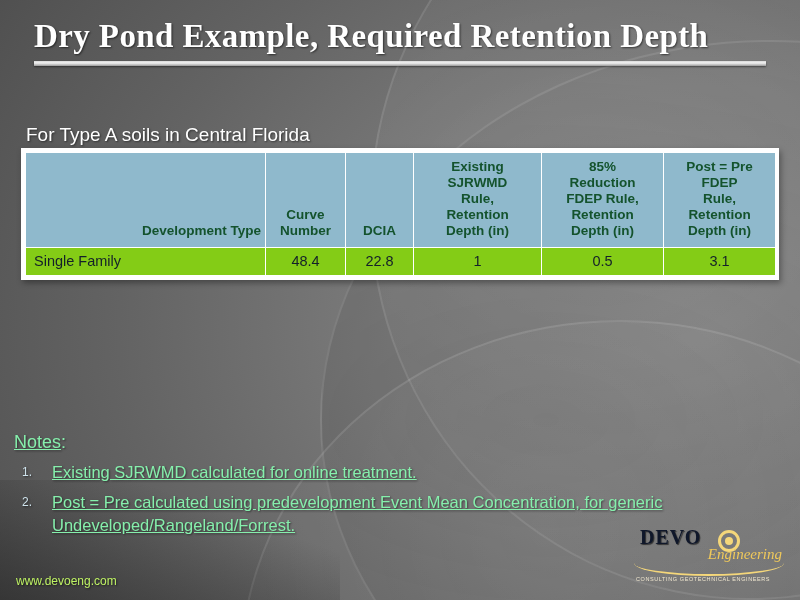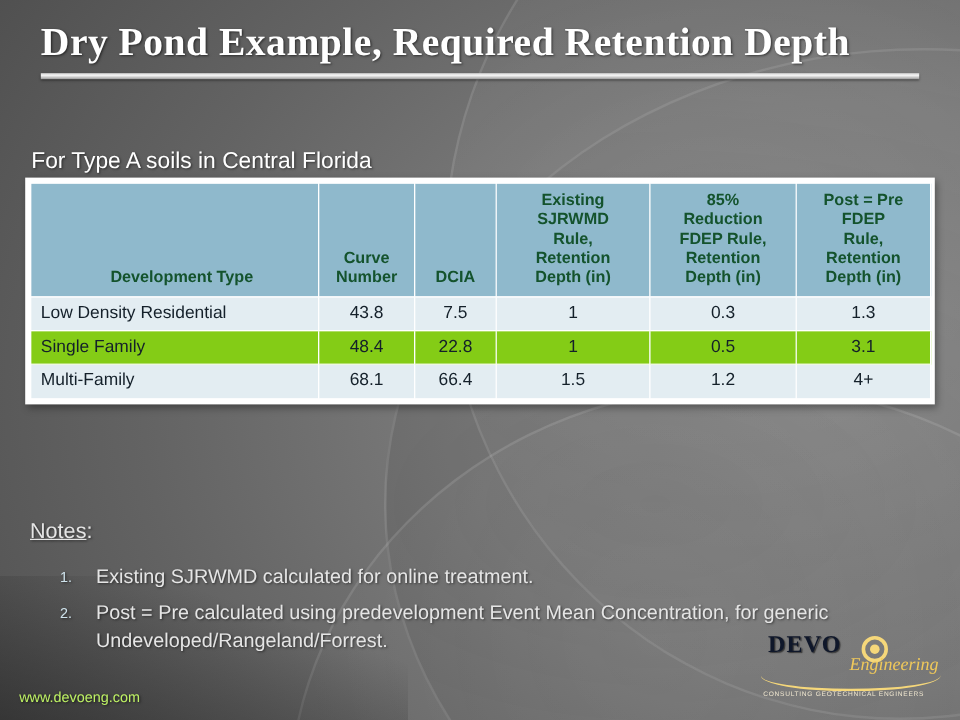--- a/index.html
+++ b/index.html
@@ -103,21 +103,21 @@
     color: #14532d;
     font-size: 13.5px;
     font-weight: bold;
     text-align: center;
     vertical-align: bottom;
     padding: 6px 4px 8px 4px;
     border: 1px solid #ffffff;
     line-height: 1.18;
   }
   table.data th.col-dev {
-    text-align: center;
+    text-align: right;
     padding-left: 16px;
   }
   table.data td {
     font-size: 14.5px;
     color: #14202a;
     text-align: center;
     padding: 5px 4px;
     border: 1px solid #ffffff;
     background: #84cc16;
     line-height: 1.2;
@@ -132,34 +132,35 @@
   col.c0 { width: 240px; }
   col.c1 { width: 80px; }
   col.c2 { width: 68px; }
   col.c3 { width: 128px; }
   col.c4 { width: 122px; }
   col.c5 { width: 112px; }
 
   
   .notes {
     position: absolute;
-    left: 25px; top: 432px;
+    left: 14px; top: 432px;
     width: 730px;
-    color: #e5e5e5;
+    color: #86efac;
     text-shadow: 1px 1px 2px rgba(0,0,0,0.5);
   }
   .notes-head {
     font-size: 18px;
     margin-bottom: 8px;
   }
   .notes-head .u { text-decoration: underline; }
   ol.note-list {
-    margin: 17px; padding: 0 0 0 34px;
+    margin: 0; padding: 0 0 0 34px;
     list-style: none;
     counter-reset: n;
+    text-decoration: underline;
   }
   ol.note-list li {
     counter-increment: n;
     position: relative;
     font-size: 16.5px;
     line-height: 1.35;
     margin-bottom: 8px;
     padding-left: 4px;
   }
   ol.note-list li::before {
@@ -291,44 +292,28 @@
         <th>
           <span>Post = Pre</span><br>
           <span>FDEP</span><br>
           <span>Rule,</span><br>
           <span>Retention</span><br>
           <span>Depth (in)</span>
         </th>
       </tr>
     </thead>
     <tbody>
-      <tr class="alt">
-        <td class="name">Low Density Residential</td>
-        <td>43.8</td>
-        <td>7.5</td>
-        <td>1</td>
-        <td>0.3</td>
-        <td>1.3</td>
-      </tr>
       <tr>
         <td class="name">Single Family</td>
         <td>48.4</td>
         <td>22.8</td>
         <td>1</td>
         <td>0.5</td>
         <td>3.1</td>
       </tr>
-      <tr class="alt">
-        <td class="name">Multi-Family</td>
-        <td>68.1</td>
-        <td>66.4</td>
-        <td>1.5</td>
-        <td>1.2</td>
-        <td>4+</td>
-      </tr>
     </tbody>
   </table>
 </div>
 
 <div class="notes">
   <div class="notes-head">
     <span class="u">Notes</span><span>:</span>
   </div>
   <ol class="note-list">
     <li>Existing SJRWMD calculated for online treatment.</li>

